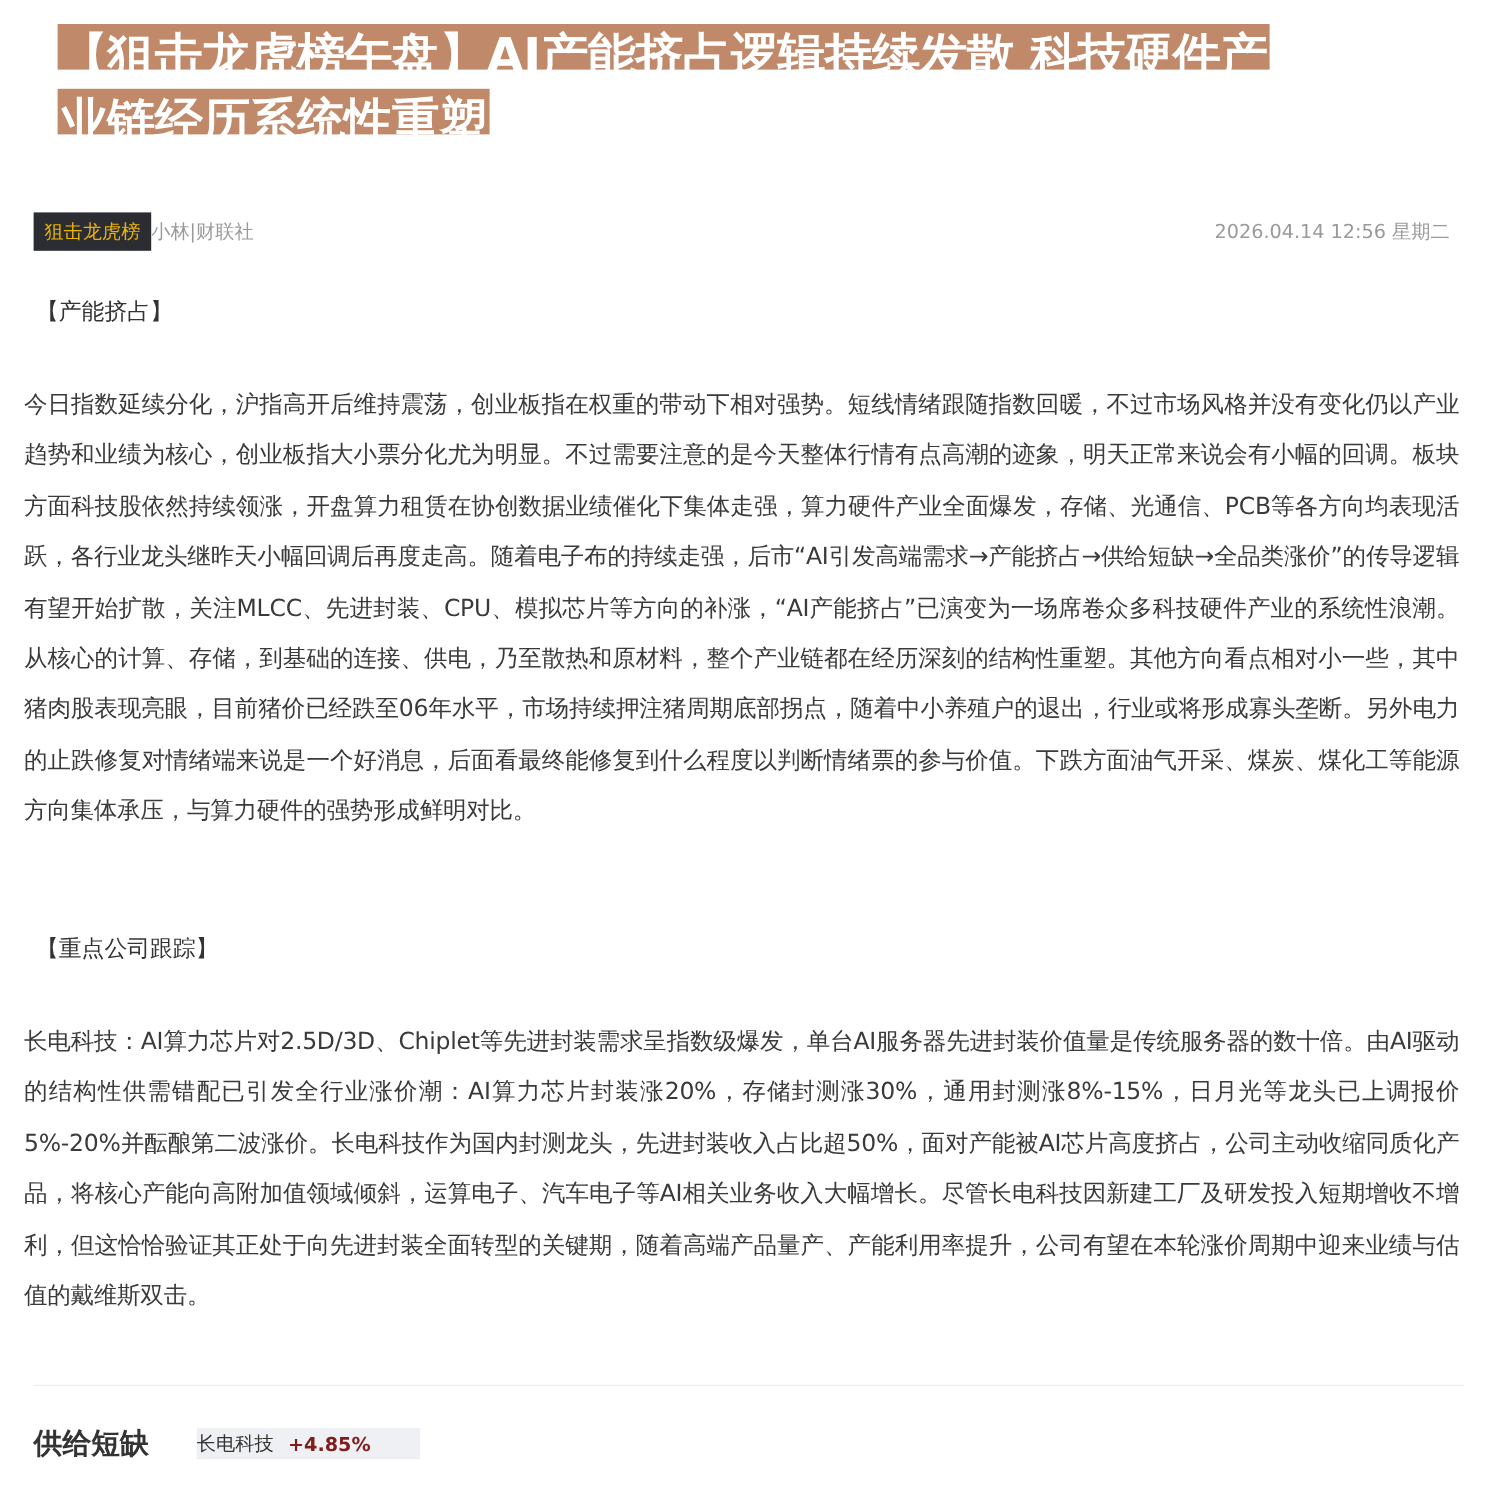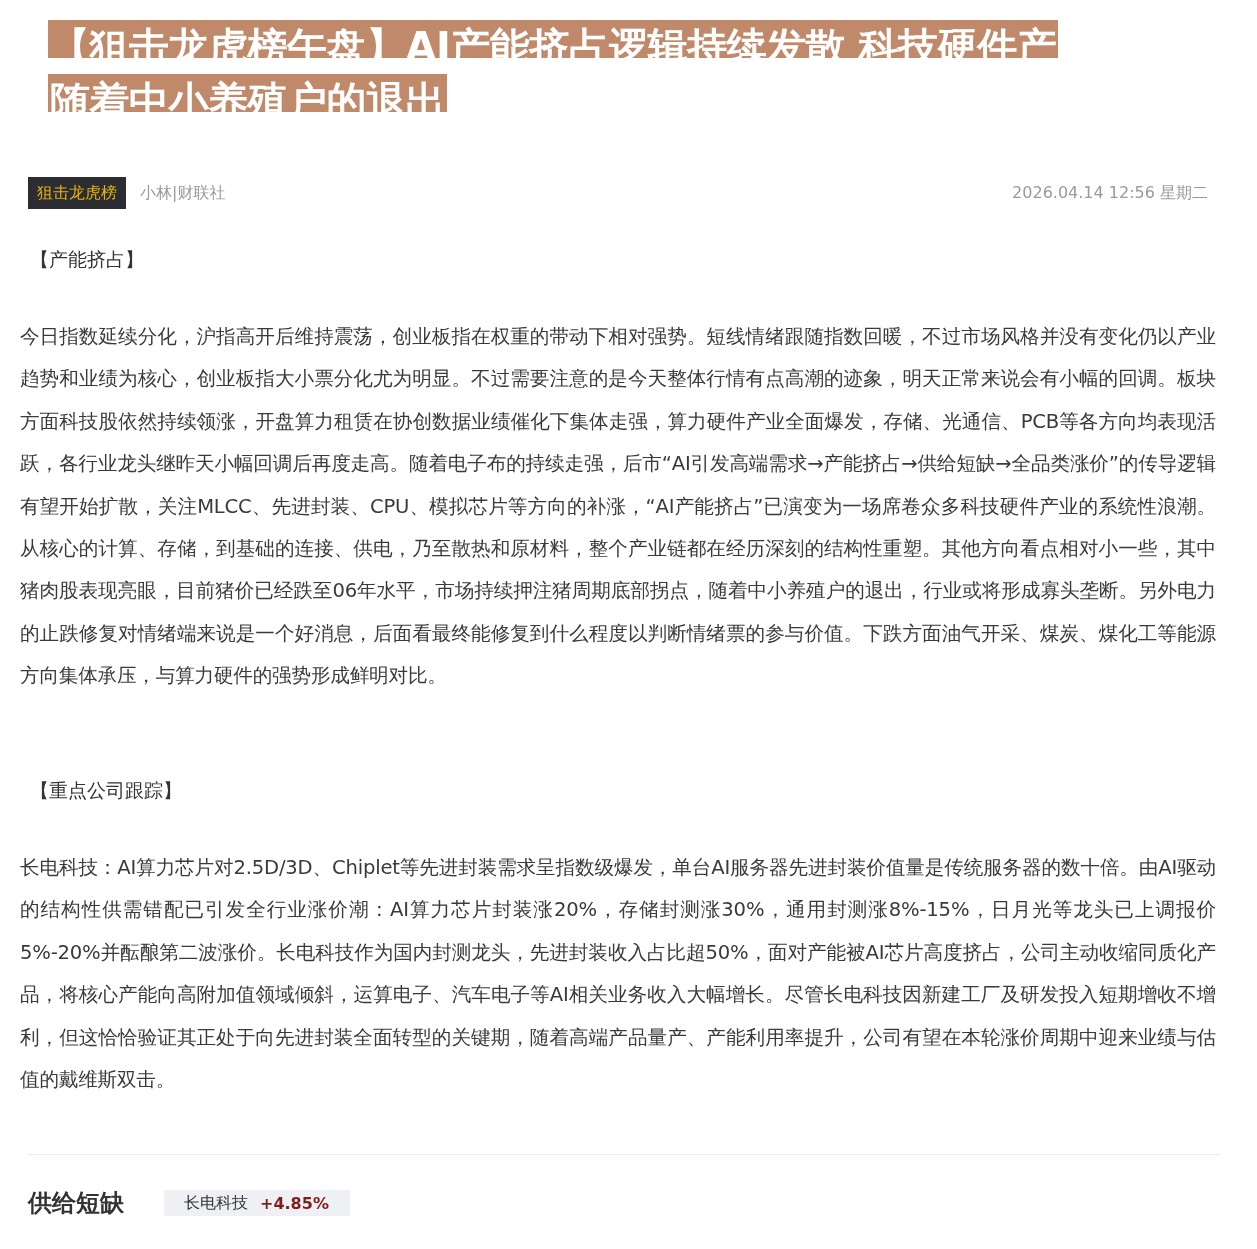--- a/index.html
+++ b/index.html
@@ -42,21 +42,20 @@
     }
     .column-badge {
       background: #2b2d33;
       color: #eab308;
       font-size: 16px;
       height: 32px;
       line-height: 32px;
       padding: 0 9px;
     }
     .author {
-      margin-left: 14px;
       color: #9a9a9a;
       font-size: 16px;
     }
     .datetime {
       margin-left: auto;
       color: #9a9a9a;
       font-size: 16px;
       margin-right: 12px;
     }
     .section-head {
@@ -97,32 +96,31 @@
       font-weight: bold;
       color: #333333;
     }
     .stock-chip {
       margin-left: 40px;
       background: #eef0f4;
       height: 26px;
       width: 186px;
       display: flex;
       align-items: center;
-      padding-left: 20px;
       font-size: 16px;
     }
     .stock-name { color: #333333; }
     .stock-change { color: #7f1d1d; font-weight: bold; margin-left: 12px; }
   </style>
 </head>
 <body>
 
 <div class="title-wrap">
   <span class="title-line">【狙击龙虎榜午盘】AI产能挤占逻辑持续发散 科技硬件产</span><br>
-  <span class="title-line">随着中小养殖户的退出</span>
+  <span class="title-line">业链经历系统性重塑</span>
 </div>
 
 <div class="meta">
   <span class="column-badge">狙击龙虎榜</span>
   <span class="author">小林|财联社</span>
   <span class="datetime">2026.04.14 12:56 星期二</span>
 </div>
 
 <div class="section-head" style="top:247px;">【产能挤占】</div>
 <div class="para" style="top:316px;">今日指数延续分化，沪指高开后维持震荡，创业板指在权重的带动下相对强势。短线情绪跟随指数回暖，不过市场风格并没有变化仍以产业趋势和业绩为核心，创业板指大小票分化尤为明显。不过需要注意的是今天整体行情有点高潮的迹象，明天正常来说会有小幅的回调。板块方面科技股依然持续领涨，开盘算力租赁在协创数据业绩催化下集体走强，算力硬件产业全面爆发，存储、光通信、PCB等各方向均表现活跃，各行业龙头继昨天小幅回调后再度走高。随着电子布的持续走强，后市“AI引发高端需求→产能挤占→供给短缺→全品类涨价”的传导逻辑有望开始扩散，关注MLCC、先进封装、CPU、模拟芯片等方向的补涨，“AI产能挤占”已演变为一场席卷众多科技硬件产业的系统性浪潮。从核心的计算、存储，到基础的连接、供电，乃至散热和原材料，整个产业链都在经历深刻的结构性重塑。其他方向看点相对小一些，其中猪肉股表现亮眼，目前猪价已经跌至06年水平，市场持续押注猪周期底部拐点，随着中小养殖户的退出，行业或将形成寡头垄断。另外电力的止跌修复对情绪端来说是一个好消息，后面看最终能修复到什么程度以判断情绪票的参与价值。下跌方面油气开采、煤炭、煤化工等能源方向集体承压，与算力硬件的强势形成鲜明对比。</div>

